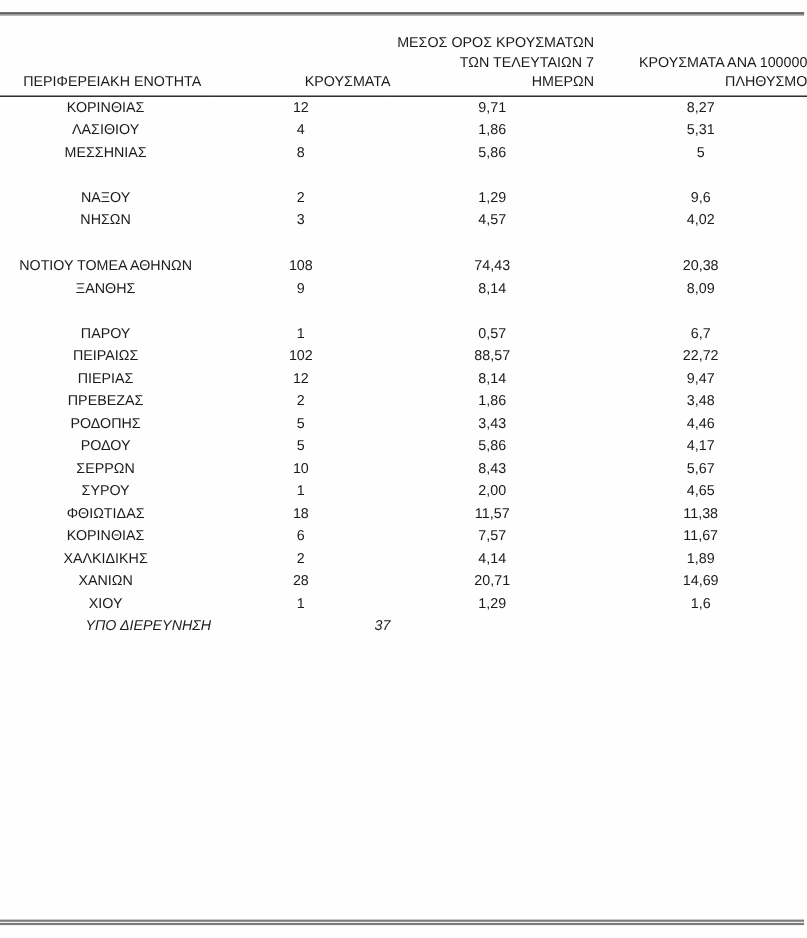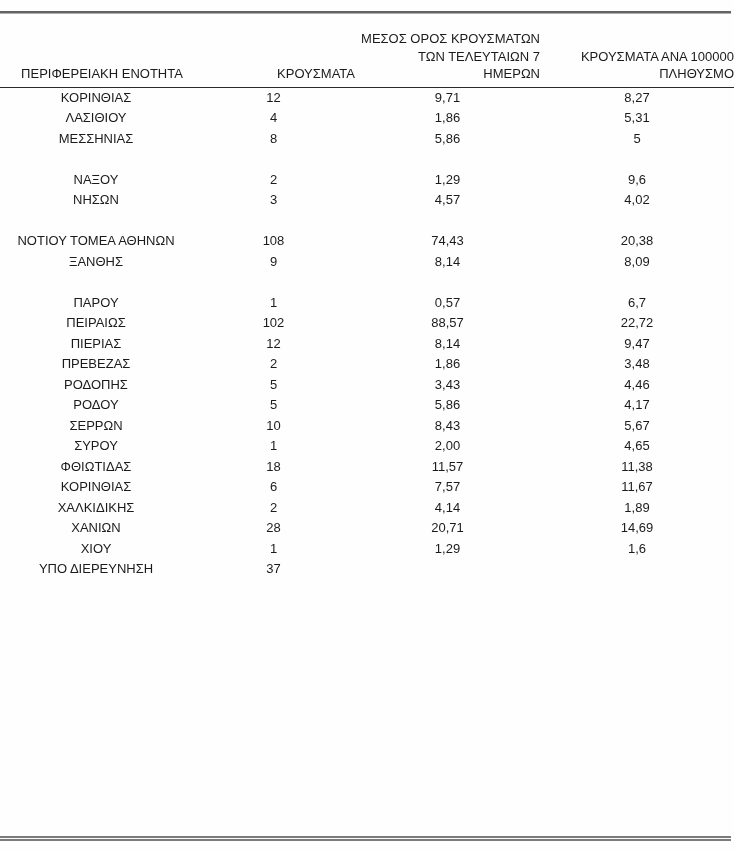--- a/index.html
+++ b/index.html
@@ -66,20 +66,22 @@
   }
   tbody td {
     height: 20.5px;
     padding: 0;
     line-height: 20.5px;
     text-align: center;
     white-space: nowrap;
     overflow: visible;
   }
   tr.italic td {
+    font-style: italic;
+    text-align: right;
   }
   tr.spacer td {
     height: 20.5px;
   }
 </style>
 </head>
 <body>
 
 <div class="page">
 

